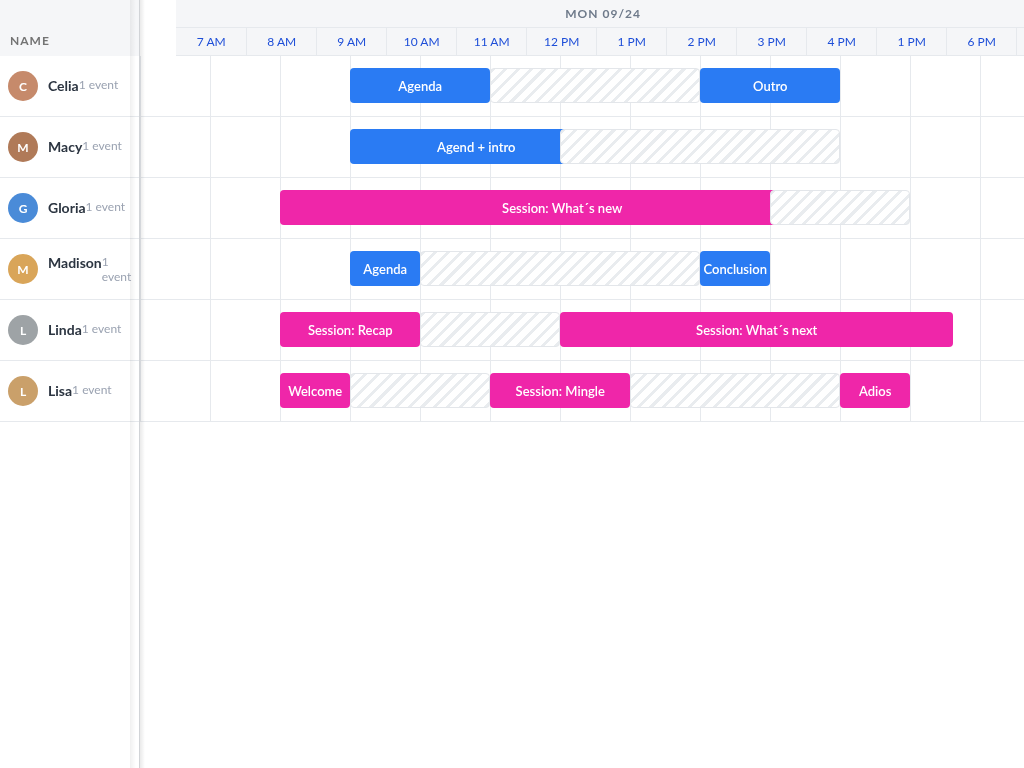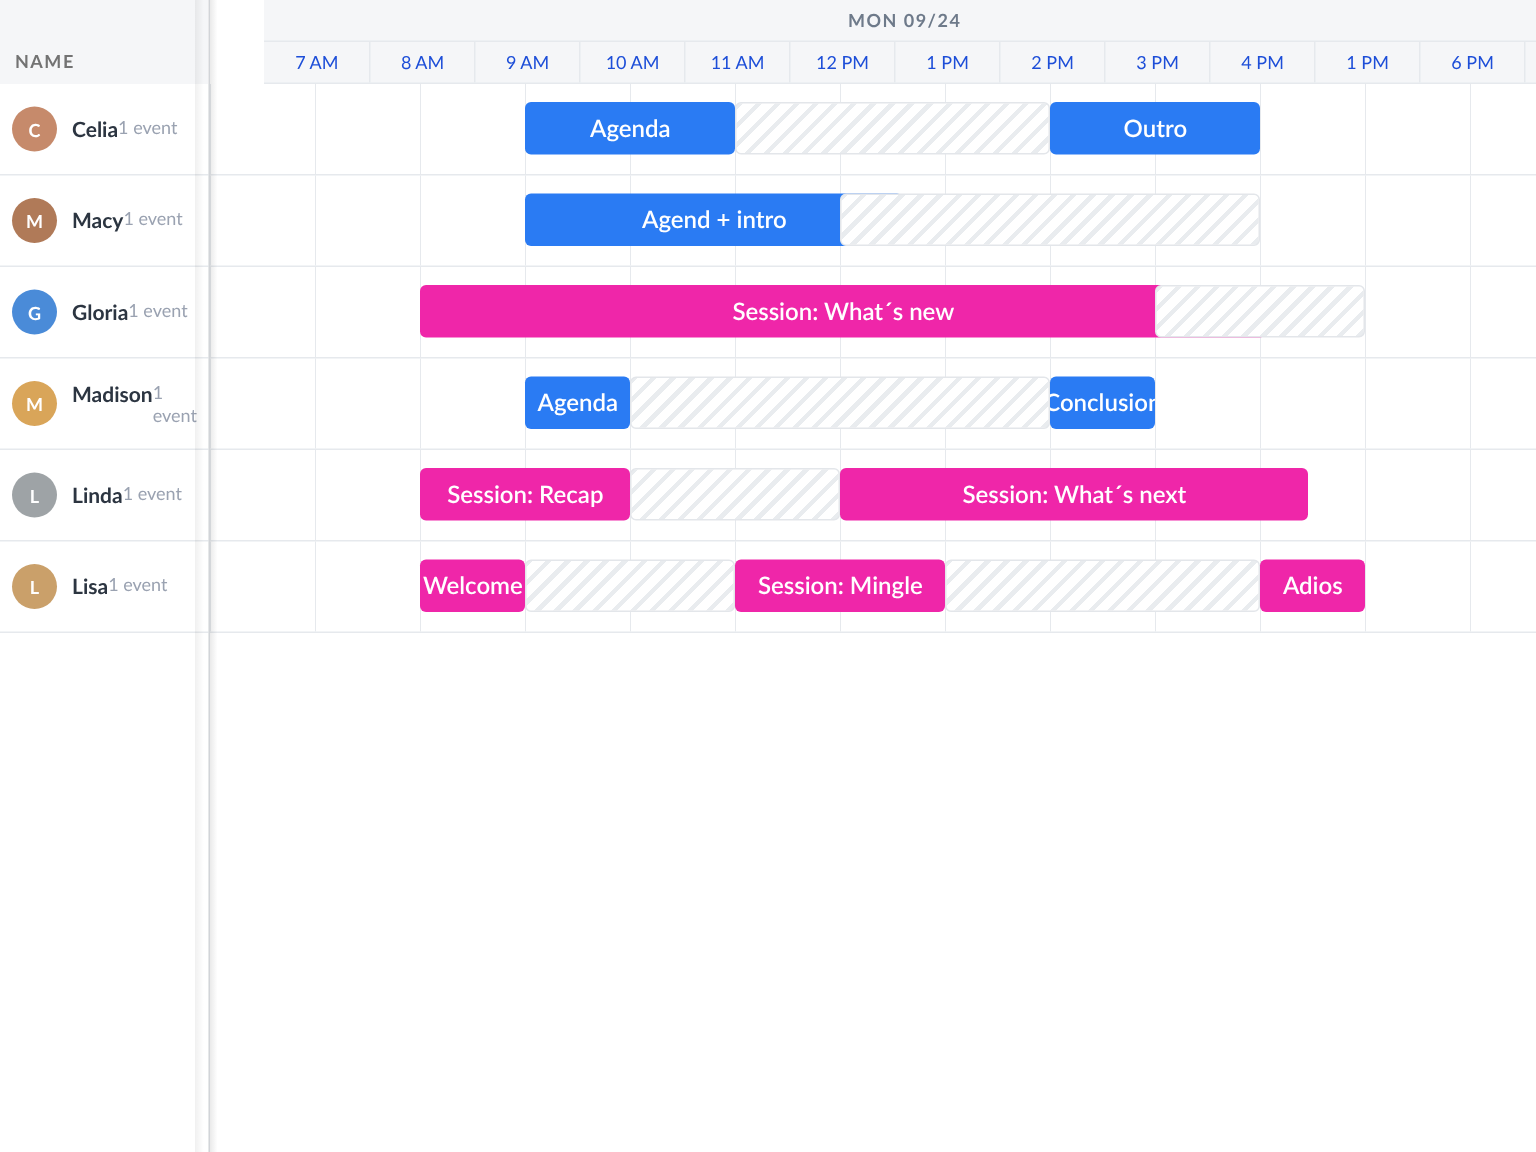--- a/index.html
+++ b/index.html
@@ -75,21 +75,21 @@
   }
   .row::after{ 
     content:""; position:absolute; inset:0; pointer-events:none;
   }
 
   
   .event {
     position:absolute; top:12px; bottom:13px;
     border-radius:4px;
     display:flex; align-items:center; justify-content:center;
-    color:#fff; font-size:16px; font-weight:600;
+    color:#fff; font-size:13px; font-weight:600;
     padding:0 1px; white-space:nowrap; overflow:hidden;
     cursor:pointer;
   }
   .event.blue { background:#2a7bf3; }
   .event.pink { background:#ef26a9; }
   .event.ghost{
     background:#fff; background-image:var(--diag);
     color:transparent; border:1px solid #e3e6ea;
   }
 
@@ -191,21 +191,21 @@
           <div class="event ghost" style="left: 630px; width: 140px;"></div>
         </div>
         <div class="row">
           <div class="event blue" style="left: 210px; width: 70px;">Agenda</div>
           <div class="event ghost" style="left: 280px; width: 280px;"></div>
           <div class="event blue" style="left: 560px; width: 70px;">Conclusion</div>
         </div>
         <div class="row">
           <div class="event pink" style="left: 140px; width: 140px;">Session: Recap</div>
           <div class="event ghost" style="left: 280px; width: 140px;"></div>
-          <div class="event pink" style="left: 420px; width: 312px;">Session: What´s next</div>
+          <div class="event pink" style="left: 420px; width: 393px;">Session: What´s next</div>
         </div>
         <div class="row">
           <div class="event pink" style="left: 140px; width: 70px;">Welcome</div>
           <div class="event ghost" style="left: 210px; width: 140px;"></div>
           <div class="event pink" style="left: 350px; width: 140px;">Session: Mingle</div>
           <div class="event ghost" style="left: 490px; width: 210px;"></div>
           <div class="event pink" style="left: 700px; width: 70px;">Adios</div>
         </div>
       </div>
   </div>

